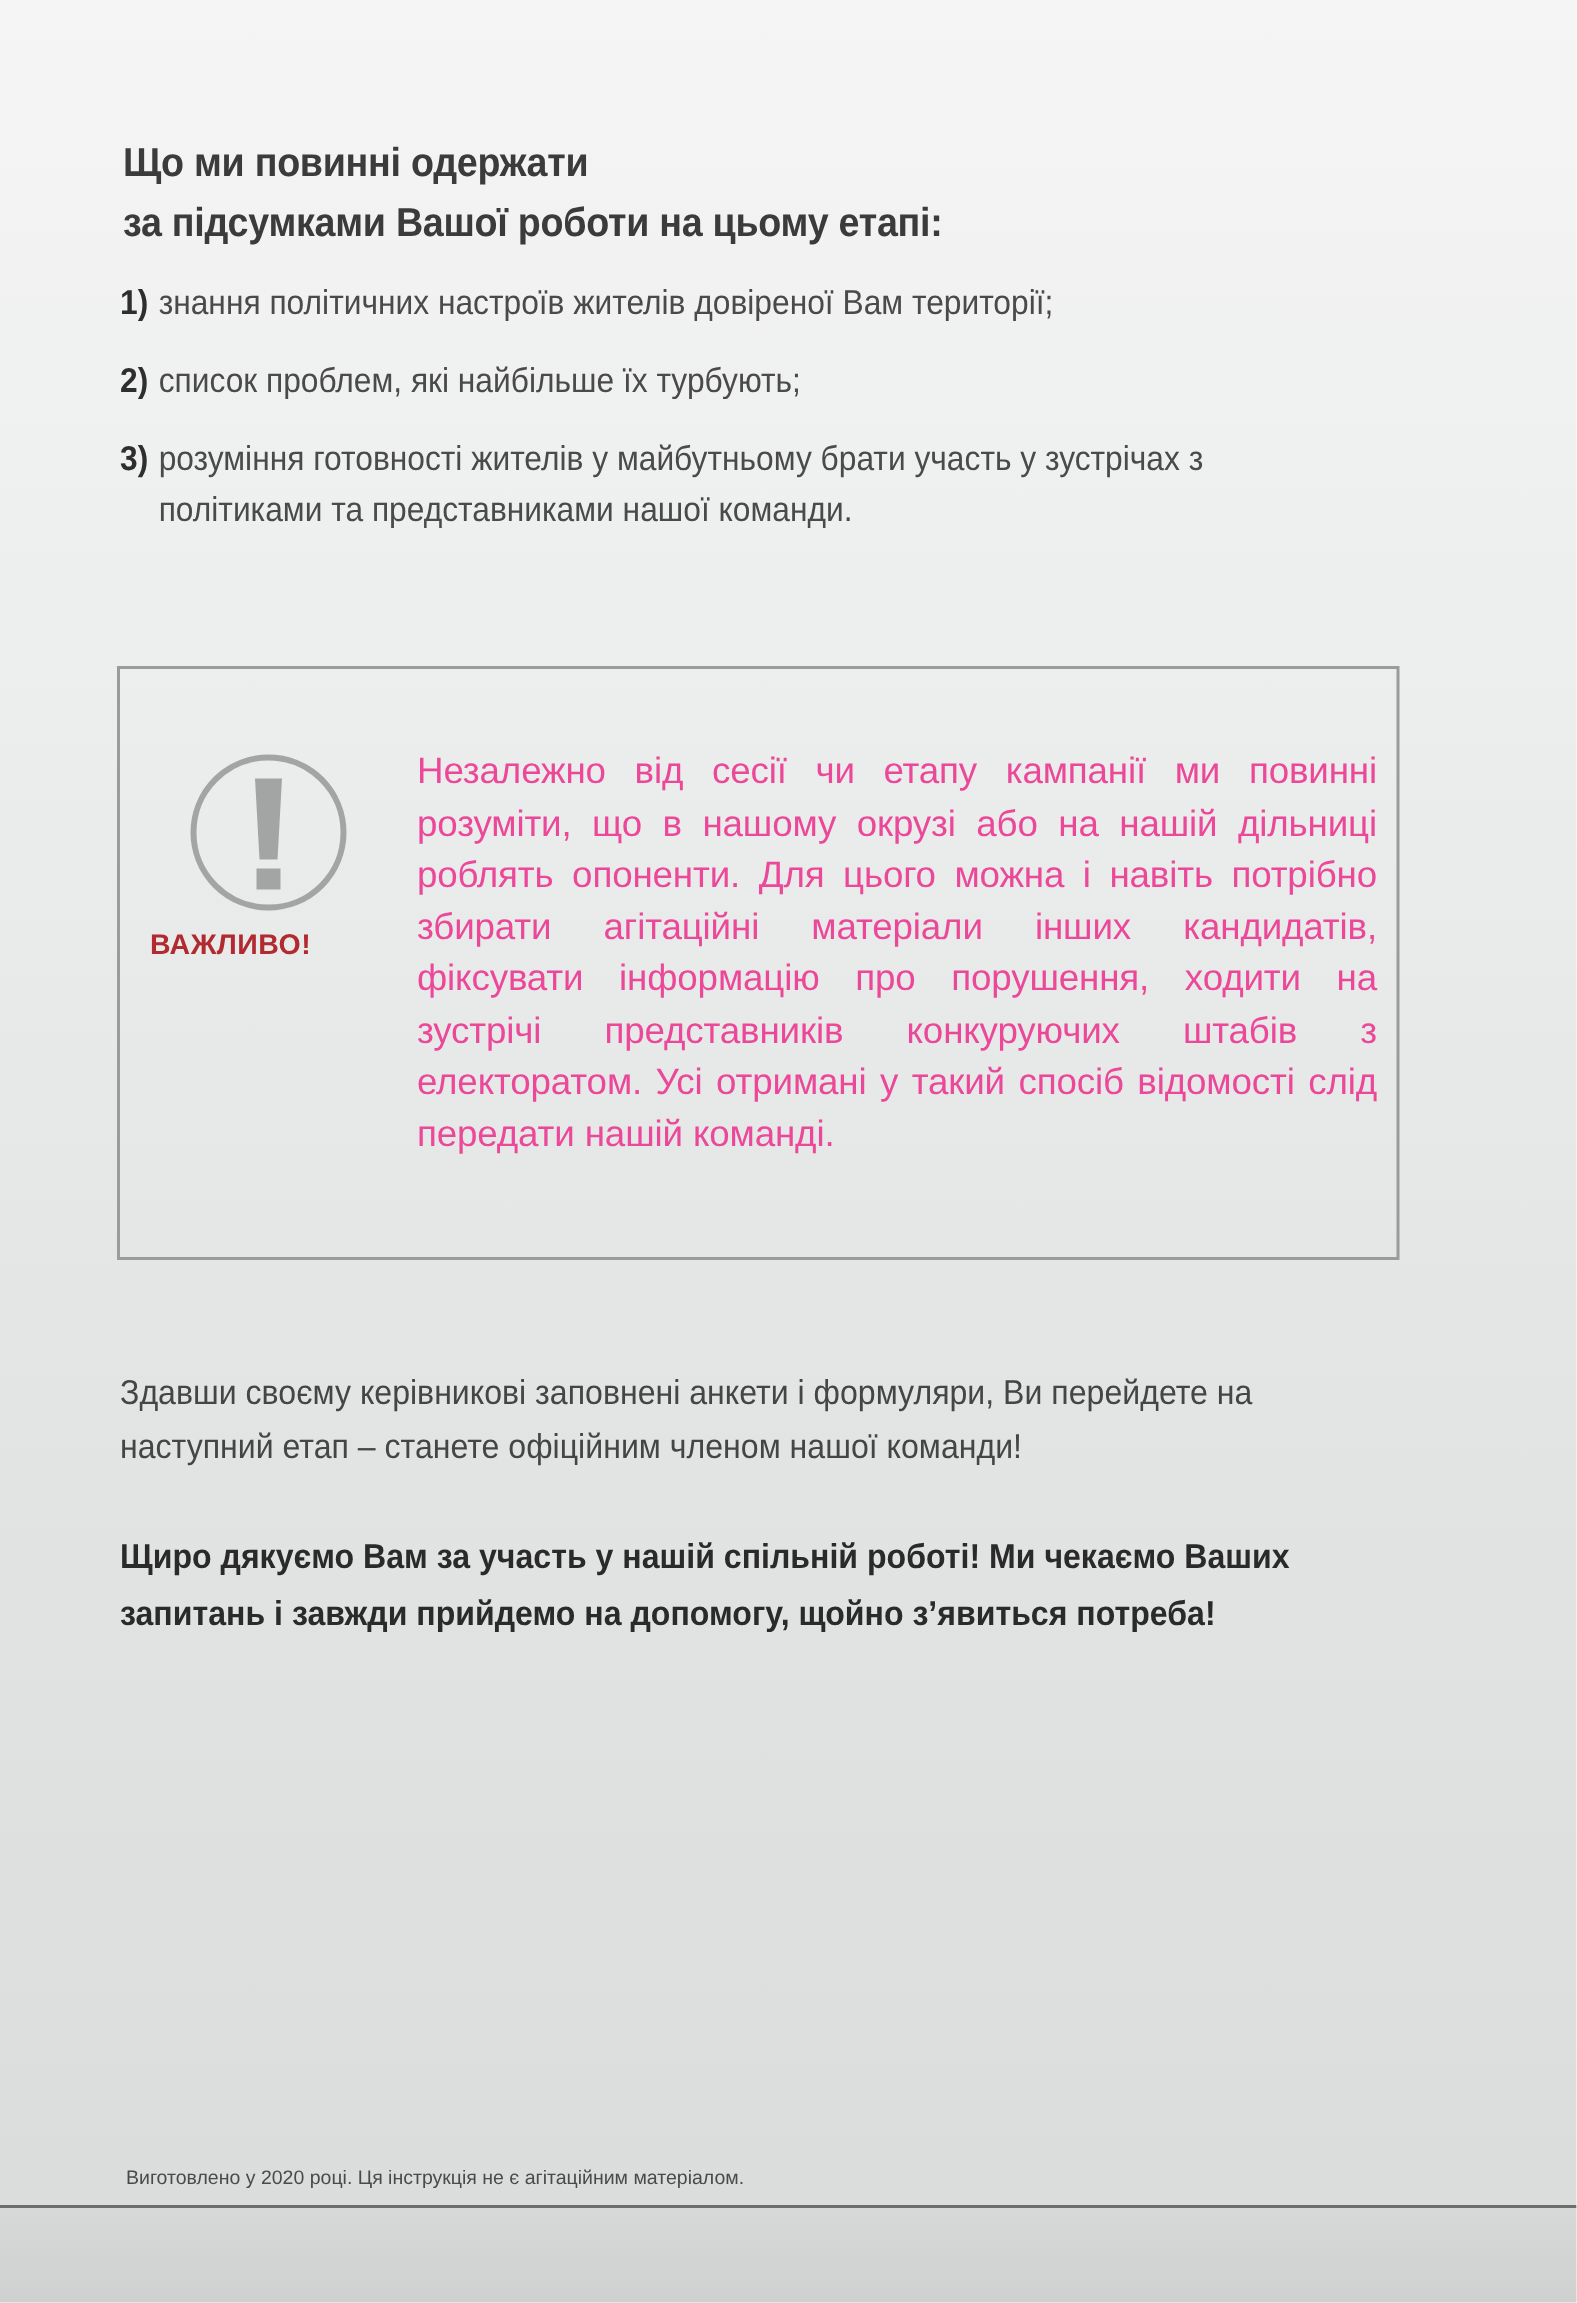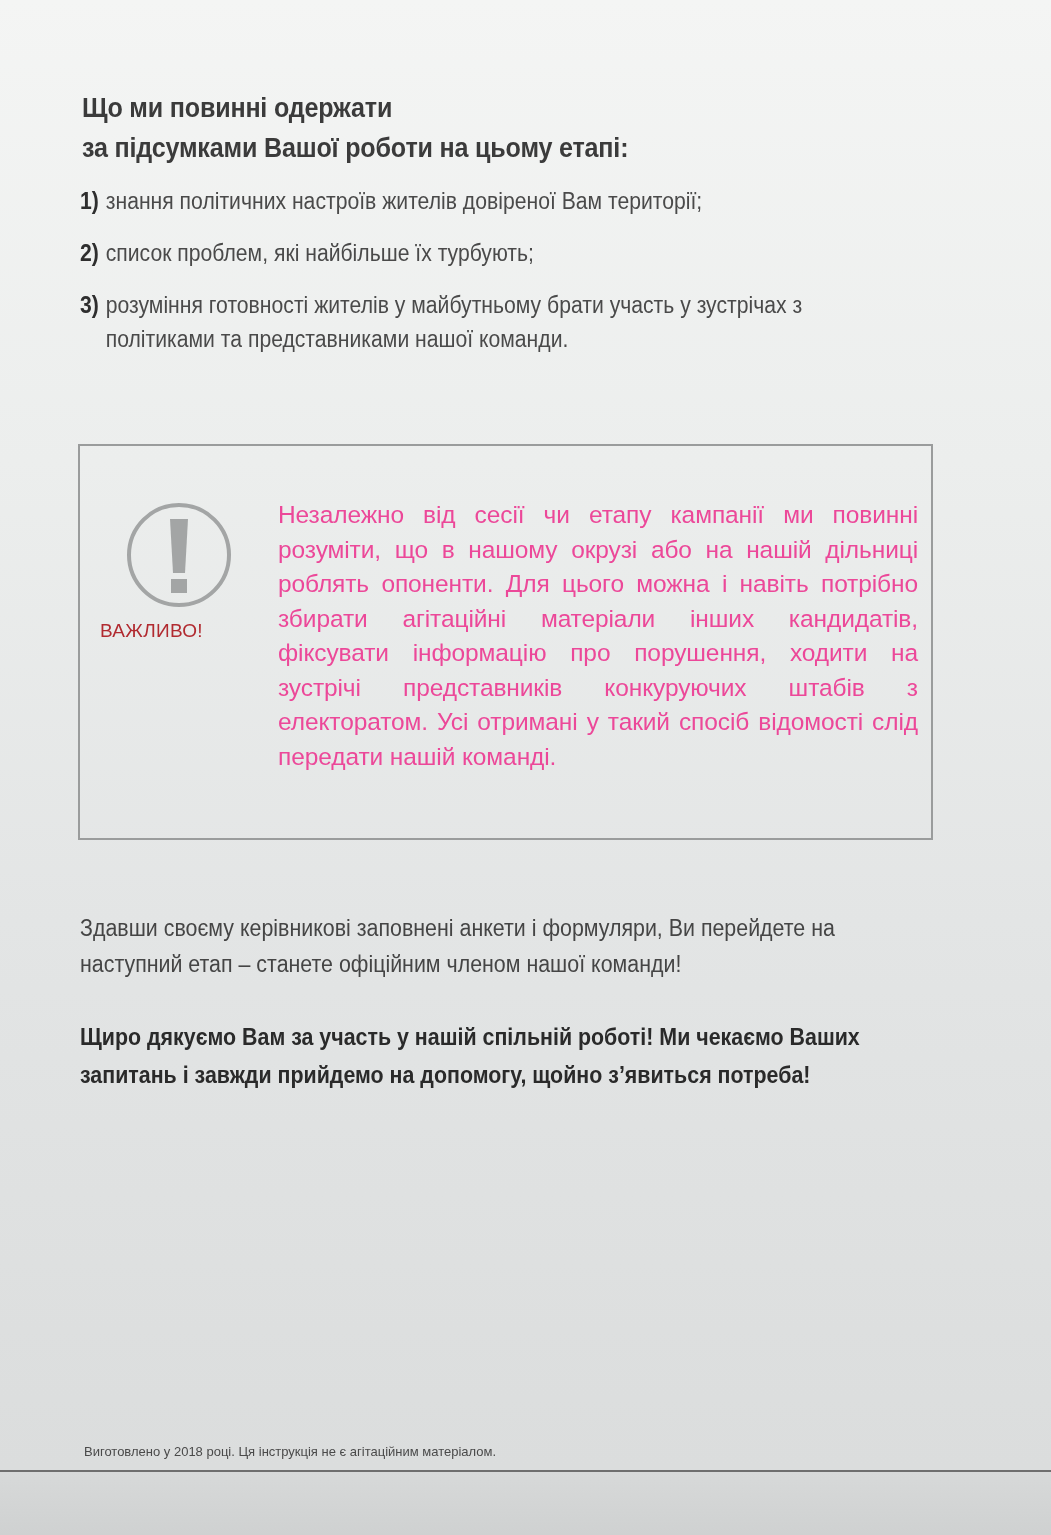--- a/index.html
+++ b/index.html
@@ -27,21 +27,21 @@
   .list-num { position: absolute; left: 0; top: 0; font-weight: bold; color: #2e2e2e; }
   .important-box {
     position: absolute; left: 78px; top: 444px; width: 855px; height: 396px;
     border: 2px solid #9a9c9c; box-sizing: border-box;
   }
   .alert-icon {
     position: absolute; left: 45px; top: 55px; width: 108px; height: 108px;
   }
   .important-label {
     position: absolute; left: 20px; top: 174px; width: 160px;
-    font-weight: normal; font-size: 19px; color: #b12a30; letter-spacing: 0.3px;
+    font-weight: bold; font-size: 19px; color: #b12a30; letter-spacing: 0.3px;
   }
   .important-text {
     position: absolute; left: 198px; top: 52px; width: 640px;
     font-size: 24.5px; line-height: 34.5px; color: #ec4899;
     text-align: justify; letter-spacing: -0.1px;
   }
   .closing {
     position: absolute; left: 80px; top: 910px; width: 880px;
     font-size: 23px; line-height: 36px; color: #454545;
     transform: scaleX(0.93); transform-origin: left top;
@@ -97,16 +97,16 @@
       </svg>
     </div>
     <div class="important-label">ВАЖЛИВО!</div>
     <div class="important-text">Незалежно від сесії чи етапу кампанії ми повинні розуміти, що в нашому окрузі або на нашій дільниці роблять опоненти. Для цього можна і навіть потрібно збирати агітаційні матеріали інших кандидатів, фіксувати інформацію про порушення, ходити на зустрічі представників конкуруючих штабів з електоратом. Усі отримані у такий спосіб відомості слід передати нашій команді.</div>
   </div>
 
   <div class="closing">Здавши своєму керівникові заповнені анкети і формуляри, Ви перейдете на наступний етап – станете офіційним членом нашої команди!</div>
 
   <div class="thanks">Щиро дякуємо Вам за участь у нашій спільній роботі! Ми чекаємо Ваших запитань і завжди прийдемо на допомогу, щойно з’явиться потреба!</div>
 
-  <div class="footer-note">Виготовлено у 2018 році. Ця інструкція не є агітаційним матеріалом.</div>
+  <div class="footer-note">Виготовлено у 2020 році. Ця інструкція не є агітаційним матеріалом.</div>
   <div class="footer-rule"></div>
   <div class="bottom-shade"></div>
 </div>
 
 </body></html>

